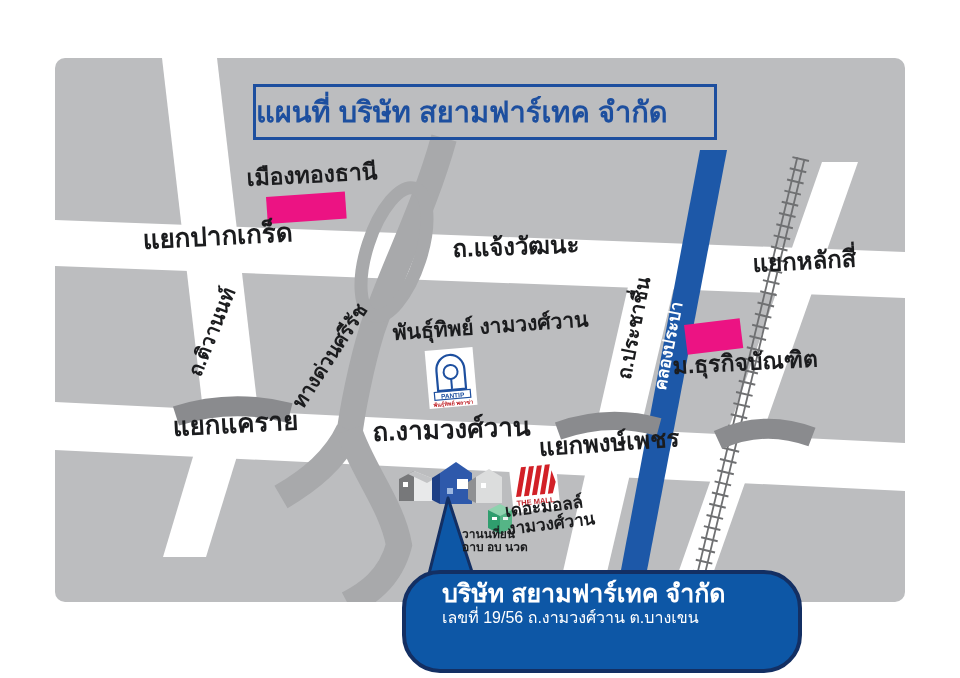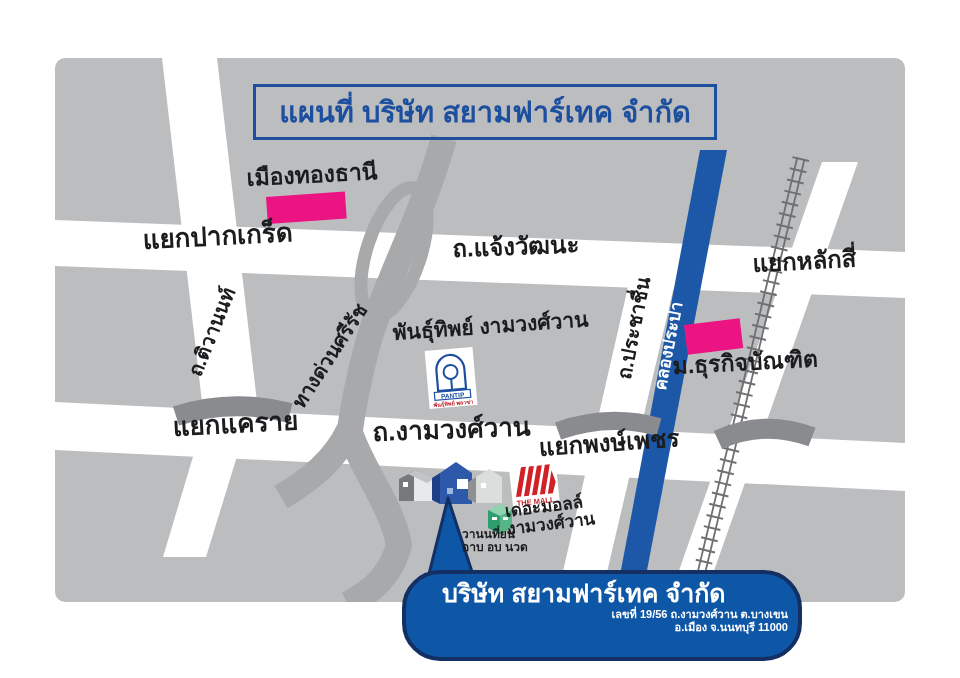--- a/index.html
+++ b/index.html
@@ -4,27 +4,27 @@
 <style>
   html,body{margin:0;padding:0;background:#ffffff;}
   #stage{position:relative;width:960px;height:678px;background:#ffffff;overflow:hidden;
          font-family:"Liberation Sans",sans-serif;}
   #card{position:absolute;left:55px;top:58px;width:850px;height:544px;background:#bcbdbf;border-radius:10px;}
   #mapsvg{position:absolute;left:0;top:0;width:960px;height:678px;}
   .lbl{position:absolute;font-weight:bold;color:#1b1c1e;white-space:nowrap;line-height:1.05;
        transform-origin:left top;}
   .lbl.center{transform-origin:center center;}
   #title-box{position:absolute;left:253px;top:84px;width:458px;height:50px;
-      border:3px solid #1d4f9f;display:flex;align-items:center;justify-content:center;
+      border:3px solid #1d4f9f;display:flex;align-items:center;justify-content:flex-start;
       color:#1d4f9f;font-weight:bold;font-size:29px;white-space:nowrap;}
   #callout{position:absolute;left:402px;top:570px;width:346px;height:74px;
       background:#0d57a6;border:4px solid #132f63;border-radius:38px;color:#ffffff;
-      padding:5px 10px 4px 36px;box-sizing:content-box;}
+      padding:5px 10px 16px 36px;box-sizing:content-box;}
   #callout .l1{font-size:25px;font-weight:bold;line-height:1.15;}
-  #callout .l2,#callout .l3{font-size:11px;font-weight:bold;line-height:1.22;text-align:right;}
+  #callout .l2,#callout .l3{font-size:16px;font-weight:normal;line-height:1.22;}
 </style>
 </head>
 <body>
 
 <div id="stage">
 
   <div id="card"></div>
 
   <svg id="mapsvg" viewBox="0 0 960 678" xmlns="http://www.w3.org/2000/svg">
     <defs>
@@ -140,16 +140,15 @@
     <div>งามวงศ์วาน</div>
   </div>
   <div class="lbl" style="left:462px;top:528px;font-size:12px;">
     <div>วานนที่ยน</div>
     <div>อาบ อบ นวด</div>
   </div>
 
   <div id="callout">
     <div class="l1">บริษัท สยามฟาร์เทค จำกัด</div>
     <div class="l2">เลขที่ 19/56 ถ.งามวงศ์วาน ต.บางเขน</div>
-    <div class="l3">อ.เมือง จ.นนทบุรี 11000</div>
   </div>
 
 </div>
 
 </body></html>

